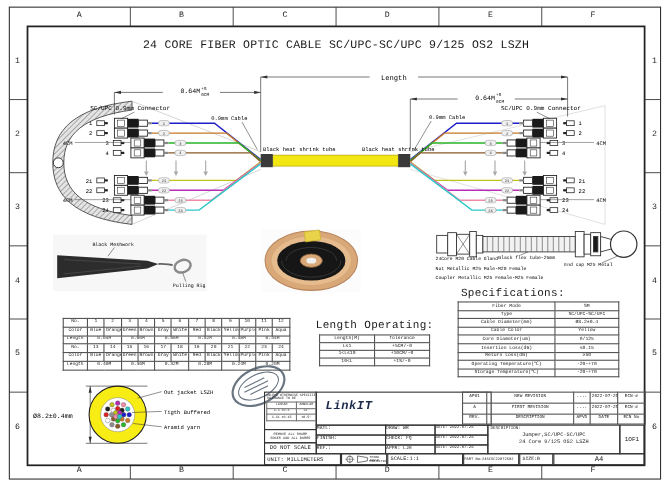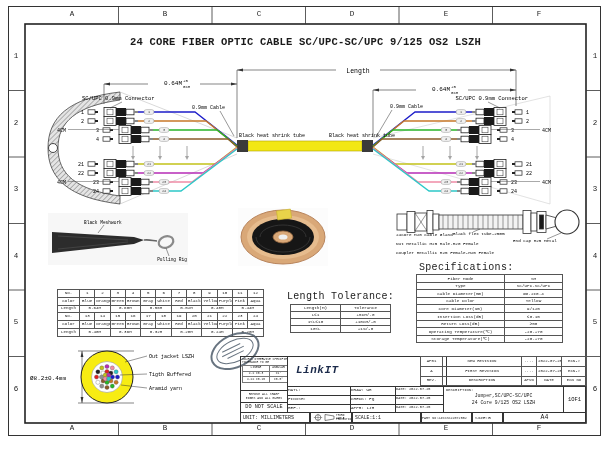--- a/index.html
+++ b/index.html
@@ -2,21 +2,21 @@
 <html><head>
 <meta charset="utf-8">
 <style>
   html,body{margin:0;padding:0;background:#fff;}
   .sheet{position:relative;width:610px;height:450px;background:#fff;overflow:hidden;
          font-family:"Liberation Mono","DejaVu Sans Mono",monospace;color:#1a1a1a;}
   .abs{position:absolute;}
   .zl{position:absolute;width:26px;text-align:center;font-size:7.5px;color:#222;}
   .zn{position:absolute;width:14px;text-align:center;font-size:7.5px;color:#222;}
   .title{position:absolute;left:25px;top:36px;width:561px;text-align:center;
-         font-size:10.5px;letter-spacing:0.2px;white-space:nowrap;font-weight:bold;}
+         font-size:10.5px;letter-spacing:0.2px;white-space:nowrap;}
   svg{font-family:"Liberation Mono","DejaVu Sans Mono",monospace;}
   table{border-collapse:collapse;table-layout:fixed;}
   td{border:1px solid #555;text-align:center;padding:0 1px;white-space:nowrap;overflow:hidden;line-height:1.25;}
   .ctab td{font-size:4.2px;height:6.8px;}
   .ttab td{font-size:4.3px;height:6px;}
   .stab td{font-size:4.3px;height:6.6px;}
   .rtab td{font-size:4px;height:8.8px;}
   .mtab td{font-size:3px;height:4.6px;border:0.5px solid #777;}
   .sect-title{position:absolute;font-size:10px;letter-spacing:0.3px;white-space:nowrap;}
   .tb{position:absolute;border:1px solid #333;box-sizing:border-box;font-size:4.3px;overflow:hidden;}
@@ -403,21 +403,21 @@
           <td colspan="2">0.40M</td>
           <td colspan="2">0.36M</td>
           <td colspan="2">0.32M</td>
           <td colspan="2">0.28M</td>
           <td colspan="2">0.24M</td>
           <td colspan="2">0.20M</td>
         </tr>
       </tbody>
   </table>
 
-  <div class="sect-title" style="left:287px;top:291px">Length Tolerance:</div>
+  <div class="sect-title" style="left:287px;top:291px">Length Operating:</div>
   <table class="ttab abs" style="left:290px;top:304px;width:100px">
     <colgroup>
         <col style="width:50px">
         <col style="width:50px">
       </colgroup>
     <tbody>
         <tr>
           <td>Length(M)</td>
           <td>Tolerance</td>
         </tr>

